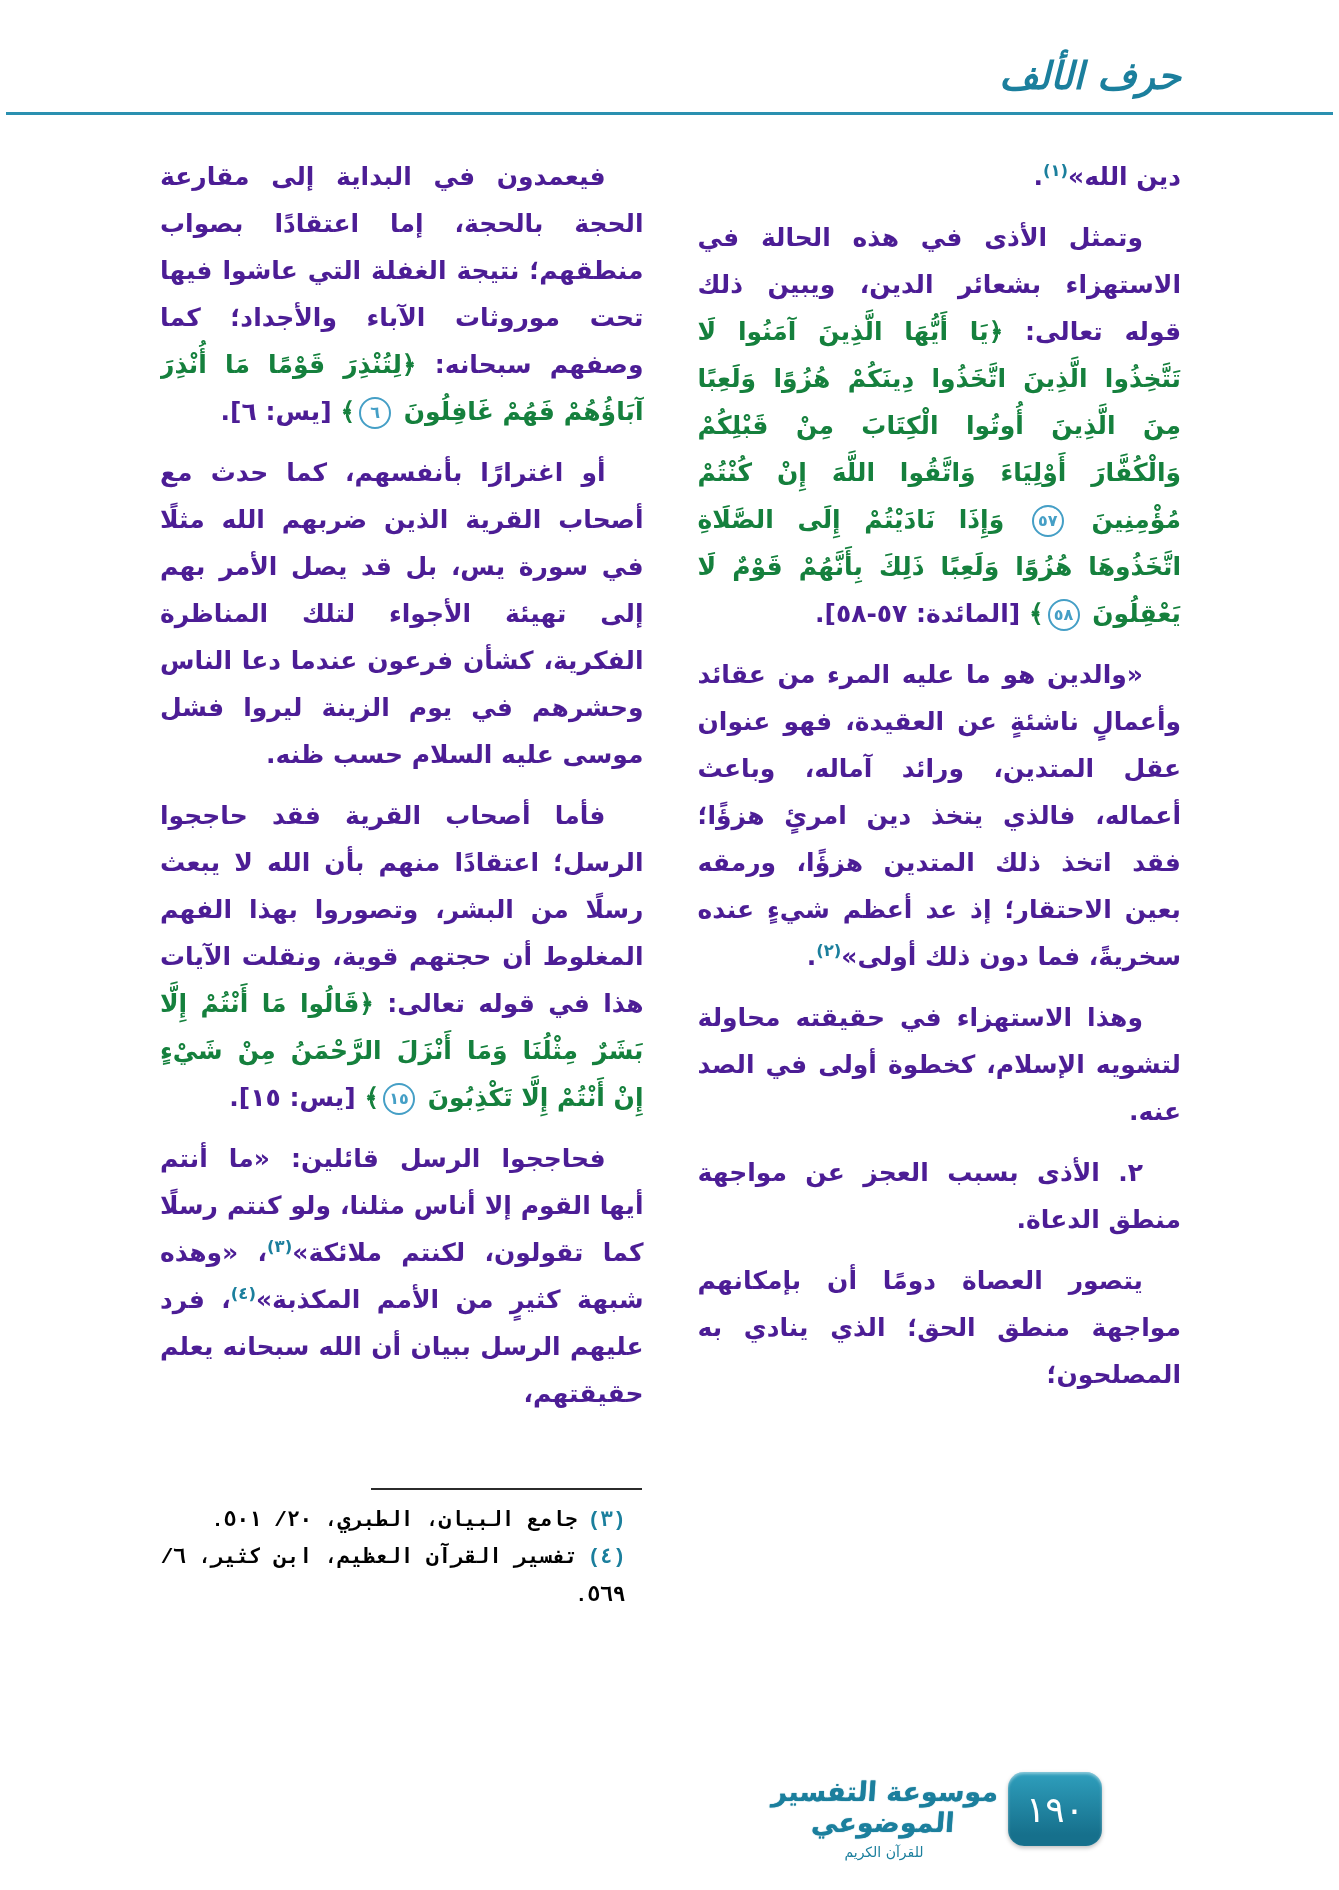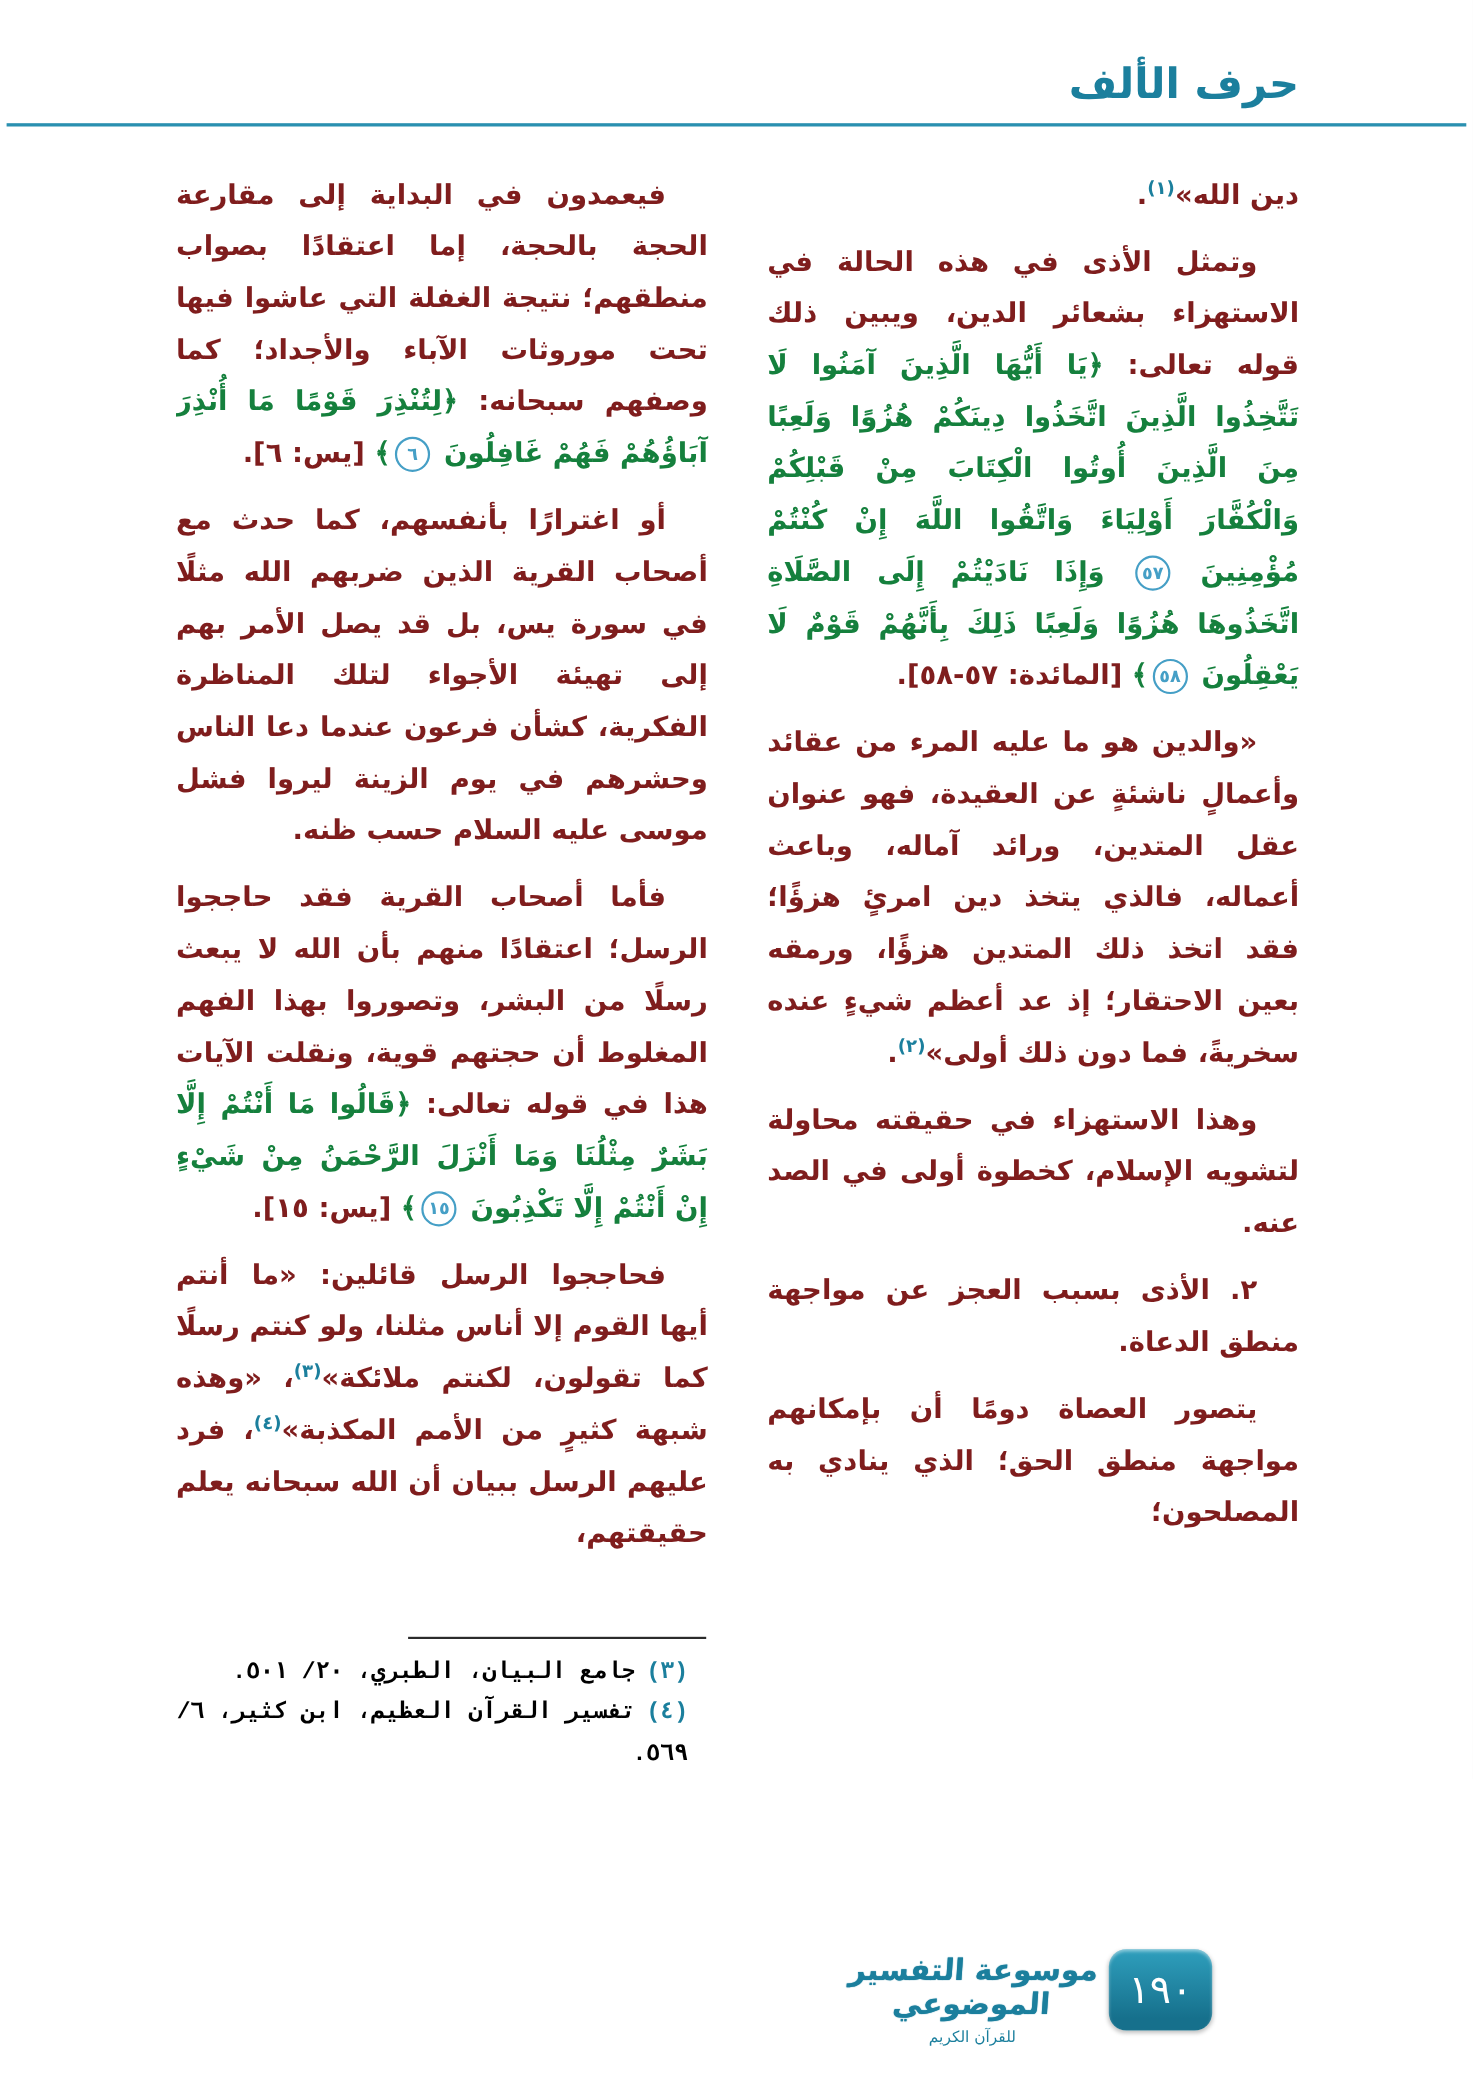--- a/index.html
+++ b/index.html
@@ -8,21 +8,21 @@
     position: relative;
     width: 1339px; height: 1890px;
     margin: 0 auto;
     background: #ffffff;
     font-family: "DejaVu Sans", sans-serif;
     direction: rtl;
     overflow: hidden;
     color: #000;
   }
   
-  .header { padding: 54px 158px 0 100px; }
+  .header { padding: 54px 158px 0 100px; font-style: italic; }
   .header-title {
     color: #1b7f9d;
     font-size: 38px;
     font-weight: bold;
     text-align: right;
     letter-spacing: 1px;
   }
   .header-rule {
     border: none;
     border-top: 3px solid #2a90b0;
@@ -40,21 +40,21 @@
   .col-text { flex: 1 1 auto; overflow: hidden; }
   .para {
     margin: 0 0 14px 0;
     font-size: 25px;
     line-height: 1.88;
     font-weight: bold;
     text-align: justify;
     text-indent: 38px;
   }
   .col-right .col-text .para:first-child { text-indent: 0; }
-  .seg-text  { color: #7f1d1d; }
+  .seg-text  { color: #4c1d95; }
   .seg-quran { color: #15803d; }
   .seg-ref {
     color: #1b7f9d;
     font-size: 0.66em;
     vertical-align: 9px;
     font-weight: bold;
   }
   .seg-ayah {
     display: inline-block;
     min-width: 32px; height: 32px;

